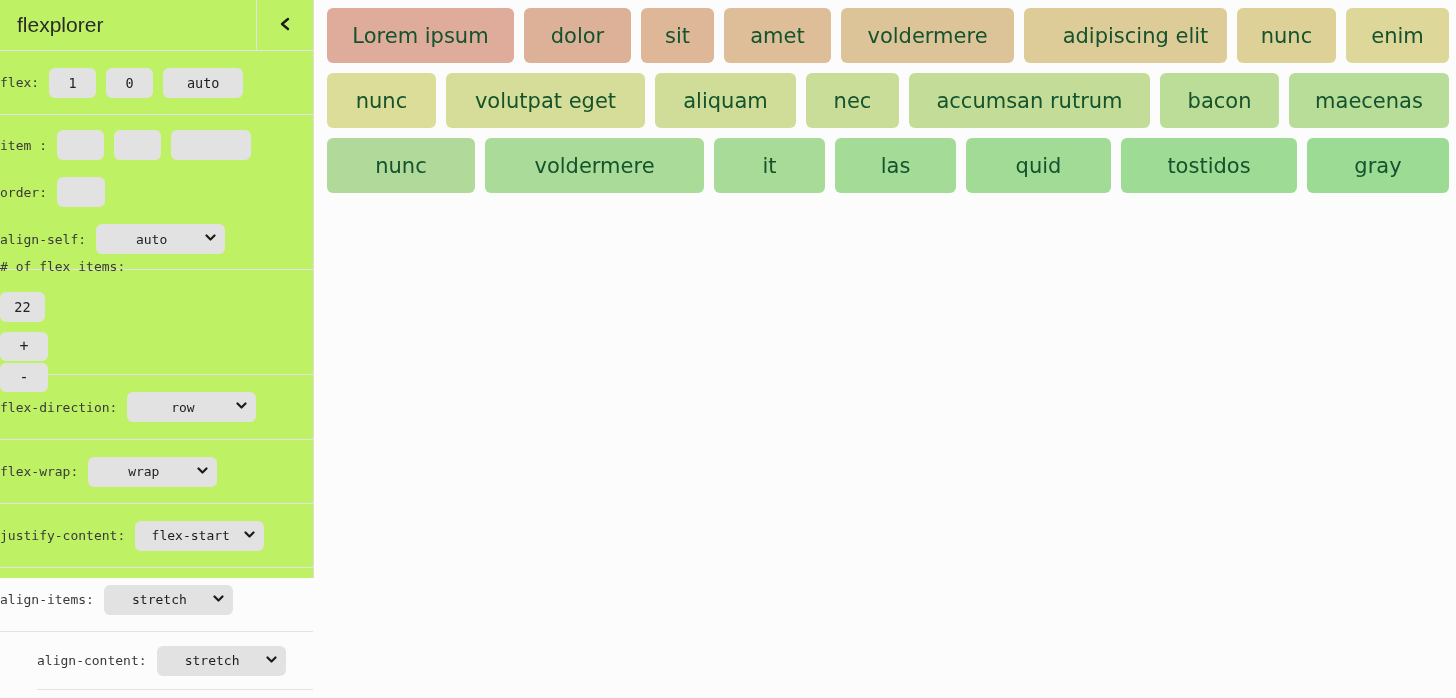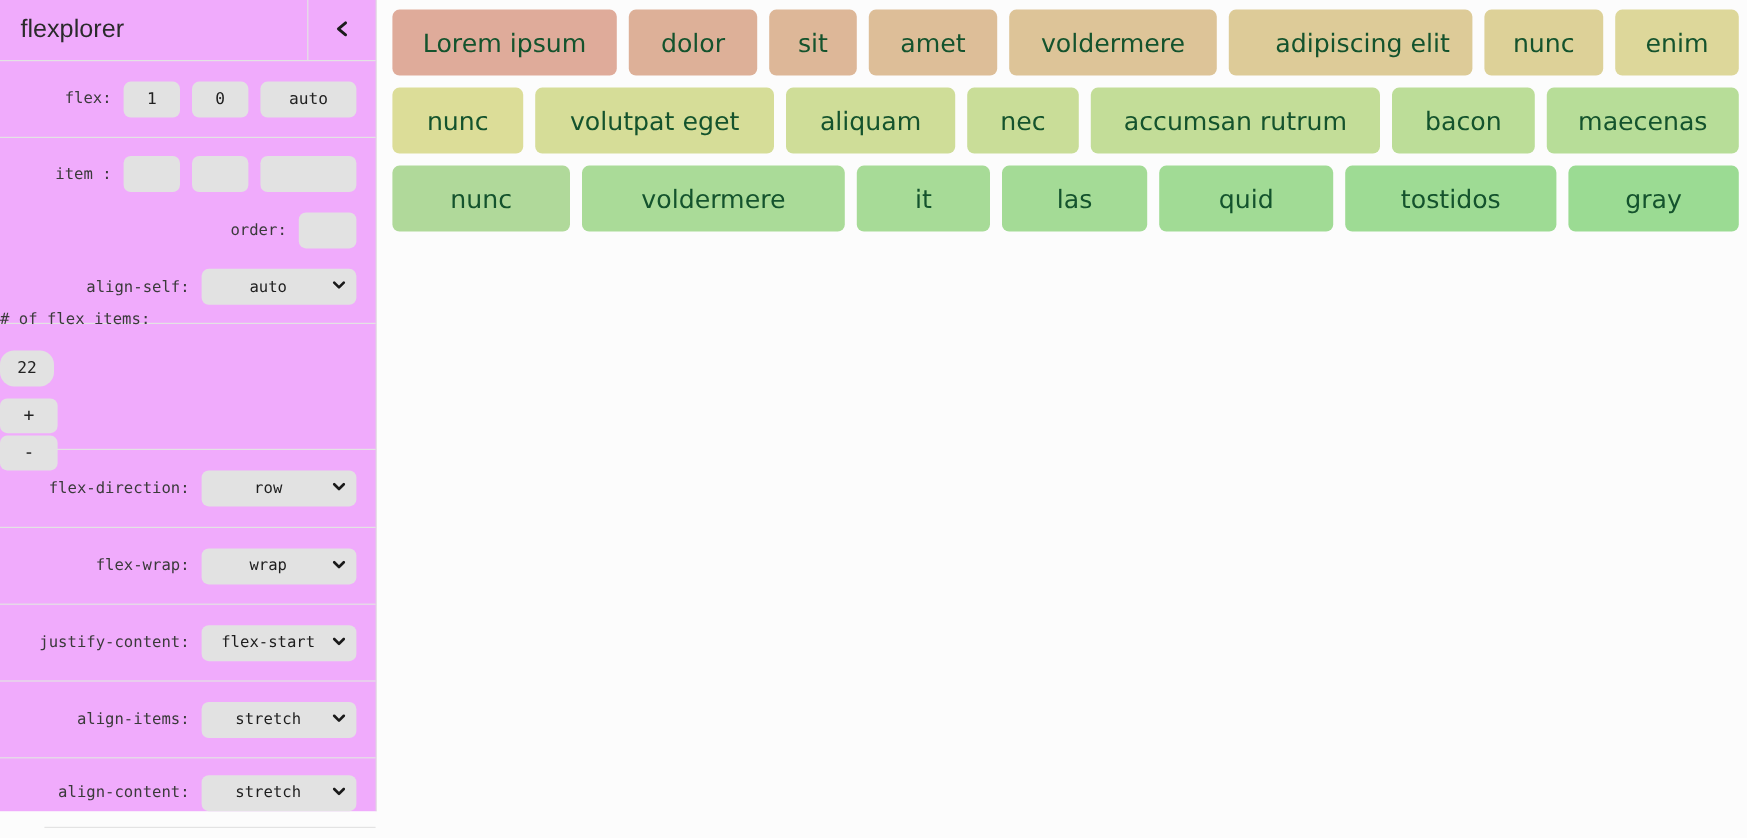--- a/index.html
+++ b/index.html
@@ -1,22 +1,22 @@
 <!DOCTYPE html>
 <html><head>
 <meta charset="utf-8">
 <style>
   * { box-sizing: border-box; margin: 0; padding: 0; }
   html, body { width: 1456px; height: 698px; overflow: hidden; }
   body { display: flex; background: #fcfcfc; font-family: "DejaVu Sans Mono", "Liberation Mono", monospace; }
 
   
   .sidebar {
-    width: 314px; height: 676px; flex: 0 0 314px;
-    background: #f0abfc; border-right: 1px solid #dddddd;
+    width: 314px; height: 578px; flex: 0 0 314px;
+    background: #bef264; border-right: 1px solid #dddddd;
     display: flex; flex-direction: column;
   }
   .sb-header {
     height: 51px; flex: 0 0 51px; display: flex; align-items: stretch;
     border-bottom: 1px solid #e3e3e3;
   }
   .sb-title {
     flex: 1; display: flex; align-items: center; padding-left: 17px;
     font-family: "Liberation Sans", sans-serif; font-size: 21px; color: #2b2b2b;
   }
@@ -27,33 +27,33 @@
   .section { border-bottom: 1px solid #e3e3e3; display: flex; flex-direction: column; justify-content: center; }
   .s-flex { height: 64px; flex: 0 0 64px; }
   .s-item { height: 155px; flex: 0 0 155px; gap: 17px; }
   .s-count { height: 105px; flex: 0 0 105px; }
   .s-sel { height: 64px; flex: 0 0 64px; }
   .s-sel-first { height: 65px; flex: 0 0 65px; }
   .s-sel-last { height: 58px; flex: 0 0 58px; margin-left: 37px; }
   .sb-rest { flex: 1; }
 
   .row {
-    display: flex; align-items: center; justify-content: flex-end;
+    display: flex; align-items: center; 
     gap: 10px; padding-right: 16px;
   }
   .row label { font-size: 13px; color: #3a3a3a; white-space: pre; }
 
   .tinput {
     border: none; background: #e2e2e2; border-radius: 6px; height: 30px;
     text-align: center; font-family: inherit; font-size: 13.5px; color: #222; outline: none;
   }
   .w-sm { width: 47px; }
   .w-lg { width: 80px; }
   .w-order { width: 48px; }
-  .w-count { width: 45px; border-radius: 12px; }
+  .w-count { width: 45px; }
 
   .select-wrap { position: relative; width: 129px; height: 30px; }
   .select-wrap select {
     appearance: none; -webkit-appearance: none; -moz-appearance: none;
     width: 100%; height: 100%; border: none; background: #e2e2e2;
     border-radius: 6px; font-family: inherit; font-size: 13px; color: #1d1d1d;
     text-align: center; text-align-last: center; padding-right: 18px; cursor: pointer; outline: none;
   }
   .chev { position: absolute; right: 9px; top: 10px; pointer-events: none; line-height: 0; }
 

